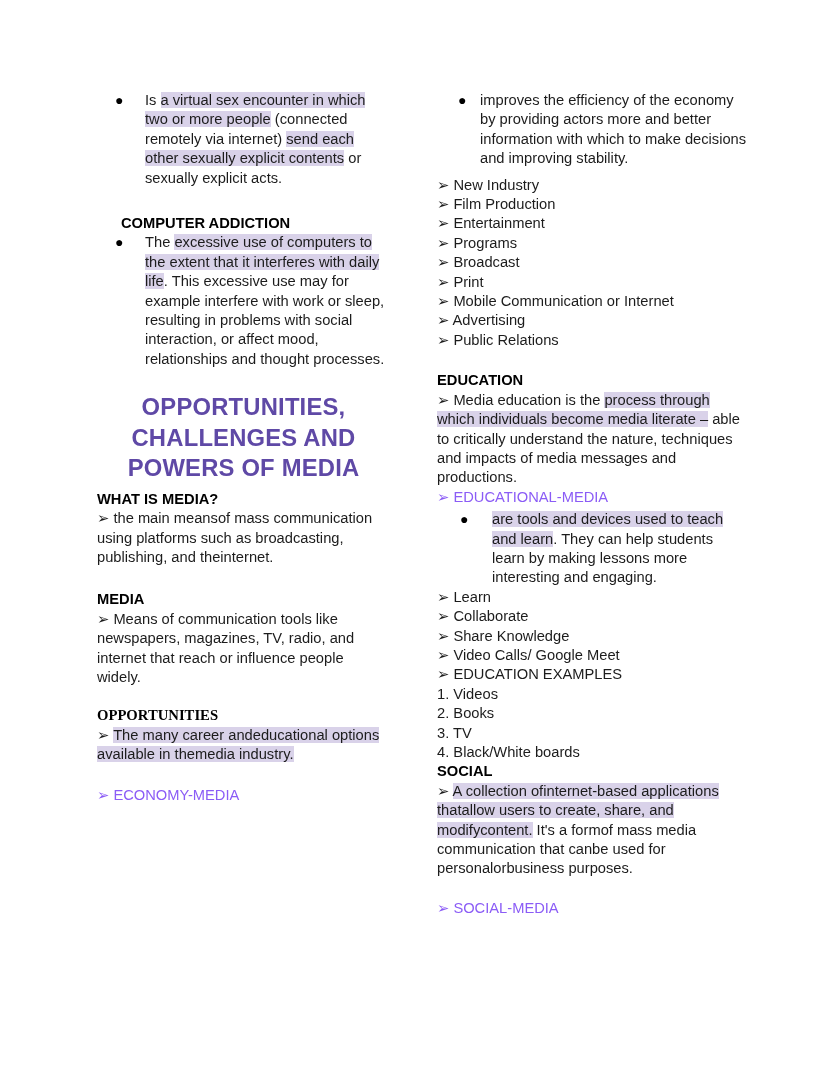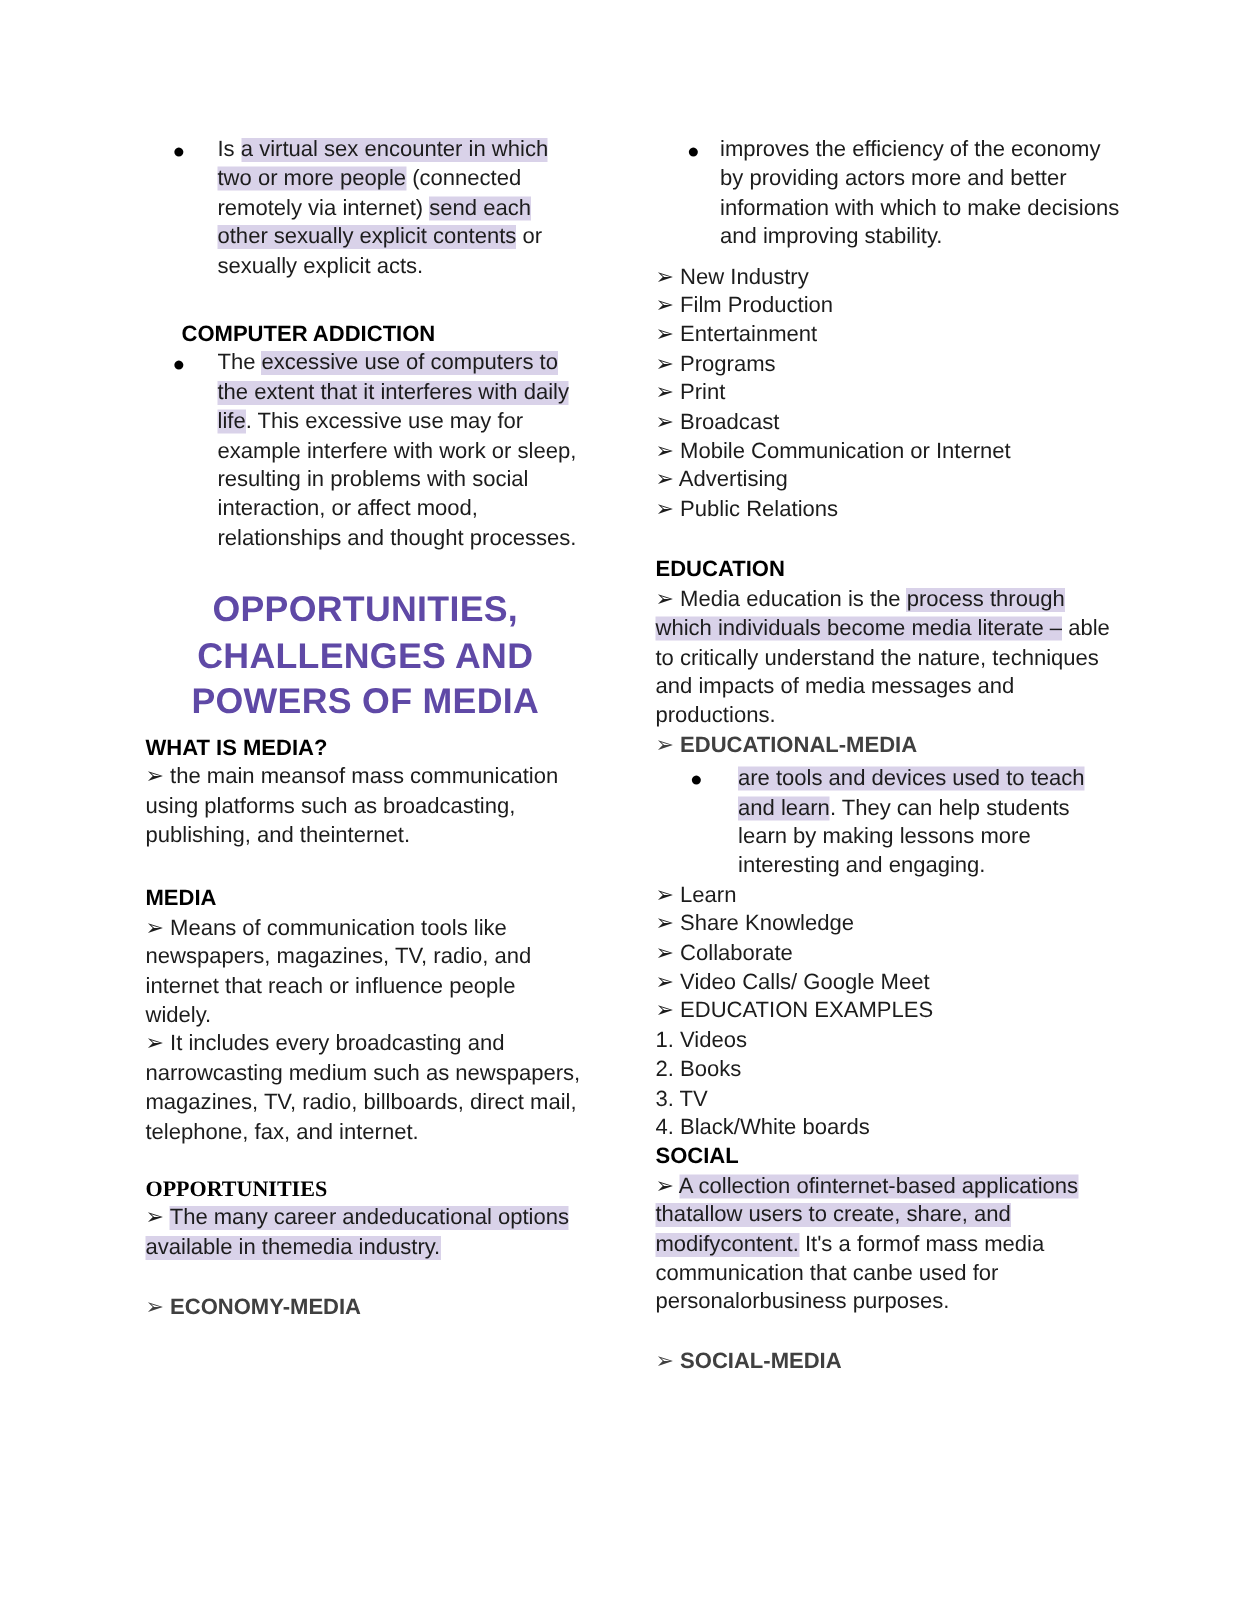--- a/index.html
+++ b/index.html
@@ -50,21 +50,21 @@
     font-weight: 700; color: #000;
   }
   .main-title {
     font-size: 23.8px; line-height: 30.5px;
     font-weight: 700;
     color: var(--title_purple);
     white-space: pre-line;
     letter-spacing: 0.2px;
   }
   .sub-purple { color: var(--sub_purple); font-weight: 700; font-family: Liberation Serif, serif; }
-  .arrow-bold { font-weight: 700; color: #404040; }
+  .arrow-bold { font-weight: 400; color: #8b5cf6; }
 
   .list-line { white-space: nowrap; }
 
   
   .m-ca-head   { margin-top: 26px; margin-left: 24px; }
   .m-title     { margin-top: 23px; text-align: center; }
   .m-wim-head  { margin-top: 6px;  }
   .m-media     { margin-top: 23px; }
   .m-opp       { margin-top: 19px; }
   .m-econ      { margin-top: 21px; }
@@ -96,60 +96,59 @@
 
     <h1 class="main-title m-title">OPPORTUNITIES,
 CHALLENGES AND
 POWERS OF MEDIA</h1>
 
     <h2 class="sec m-wim-head">WHAT IS MEDIA?</h2>
     <p>➢ the main meansof mass communication using platforms such as broadcasting, publishing, and theinternet.</p>
 
     <h2 class="sec m-media">MEDIA</h2>
     <p>➢ Means of communication tools like newspapers, magazines, TV, radio, and internet that reach or influence people widely.</p>
-    <p>➢ It includes every broadcasting and narrowcasting medium such as newspapers, magazines, TV, radio, billboards, direct mail, telephone, fax, and internet.</p>
 
     <h2 class="sec sub-purple m-opp">OPPORTUNITIES</h2>
     <p><span>➢ </span><span class="hl">The many career andeducational options available in themedia industry.</span></p>
 
     <p class="arrow-bold m-econ">➢ ECONOMY-MEDIA</p>
   </div>
 
   <div class="col-right">
 
     <div class="bullet-item">
       <span class="marker">●</span>
       <span><span>improves the efficiency of the economy by providing actors more and better information with which to make decisions and improving stability.</span></span>
     </div>
 
     <div class="m-ind-list">
       <div class="list-line">➢ New Industry</div>
       <div class="list-line">➢ Film Production</div>
       <div class="list-line">➢ Entertainment</div>
       <div class="list-line">➢ Programs</div>
+      <div class="list-line">➢ Broadcast</div>
       <div class="list-line">➢ Print</div>
-      <div class="list-line">➢ Broadcast</div>
       <div class="list-line">➢ Mobile Communication or Internet</div>
       <div class="list-line">➢ Advertising</div>
       <div class="list-line">➢ Public Relations</div>
     </div>
 
     <h2 class="sec m-edu-head">EDUCATION</h2>
     <p><span>➢ Media education is the </span><span class="hl">process through which individuals become media literate –</span><span> able to critically understand the nature, techniques and impacts of media messages and productions.</span></p>
     <p class="arrow-bold">➢ EDUCATIONAL-MEDIA</p>
 
     <div class="bullet-item deep m-edu-bul">
       <span class="marker">●</span>
       <span><span class="hl">are tools and devices used to teach and learn</span><span>. They can help students learn by making lessons more interesting and engaging.</span></span>
     </div>
 
     <div>
       <div class="list-line">➢ Learn</div>
+      <div class="list-line">➢ Collaborate</div>
       <div class="list-line">➢ Share Knowledge</div>
-      <div class="list-line">➢ Collaborate</div>
       <div class="list-line">➢ Video Calls/ Google Meet</div>
       <div class="list-line">➢ EDUCATION EXAMPLES</div>
     </div>
 
     <div>
       <div class="list-line">1. Videos</div>
       <div class="list-line">2. Books</div>
       <div class="list-line">3. TV</div>
       <div class="list-line">4. Black/White boards</div>
     </div>

